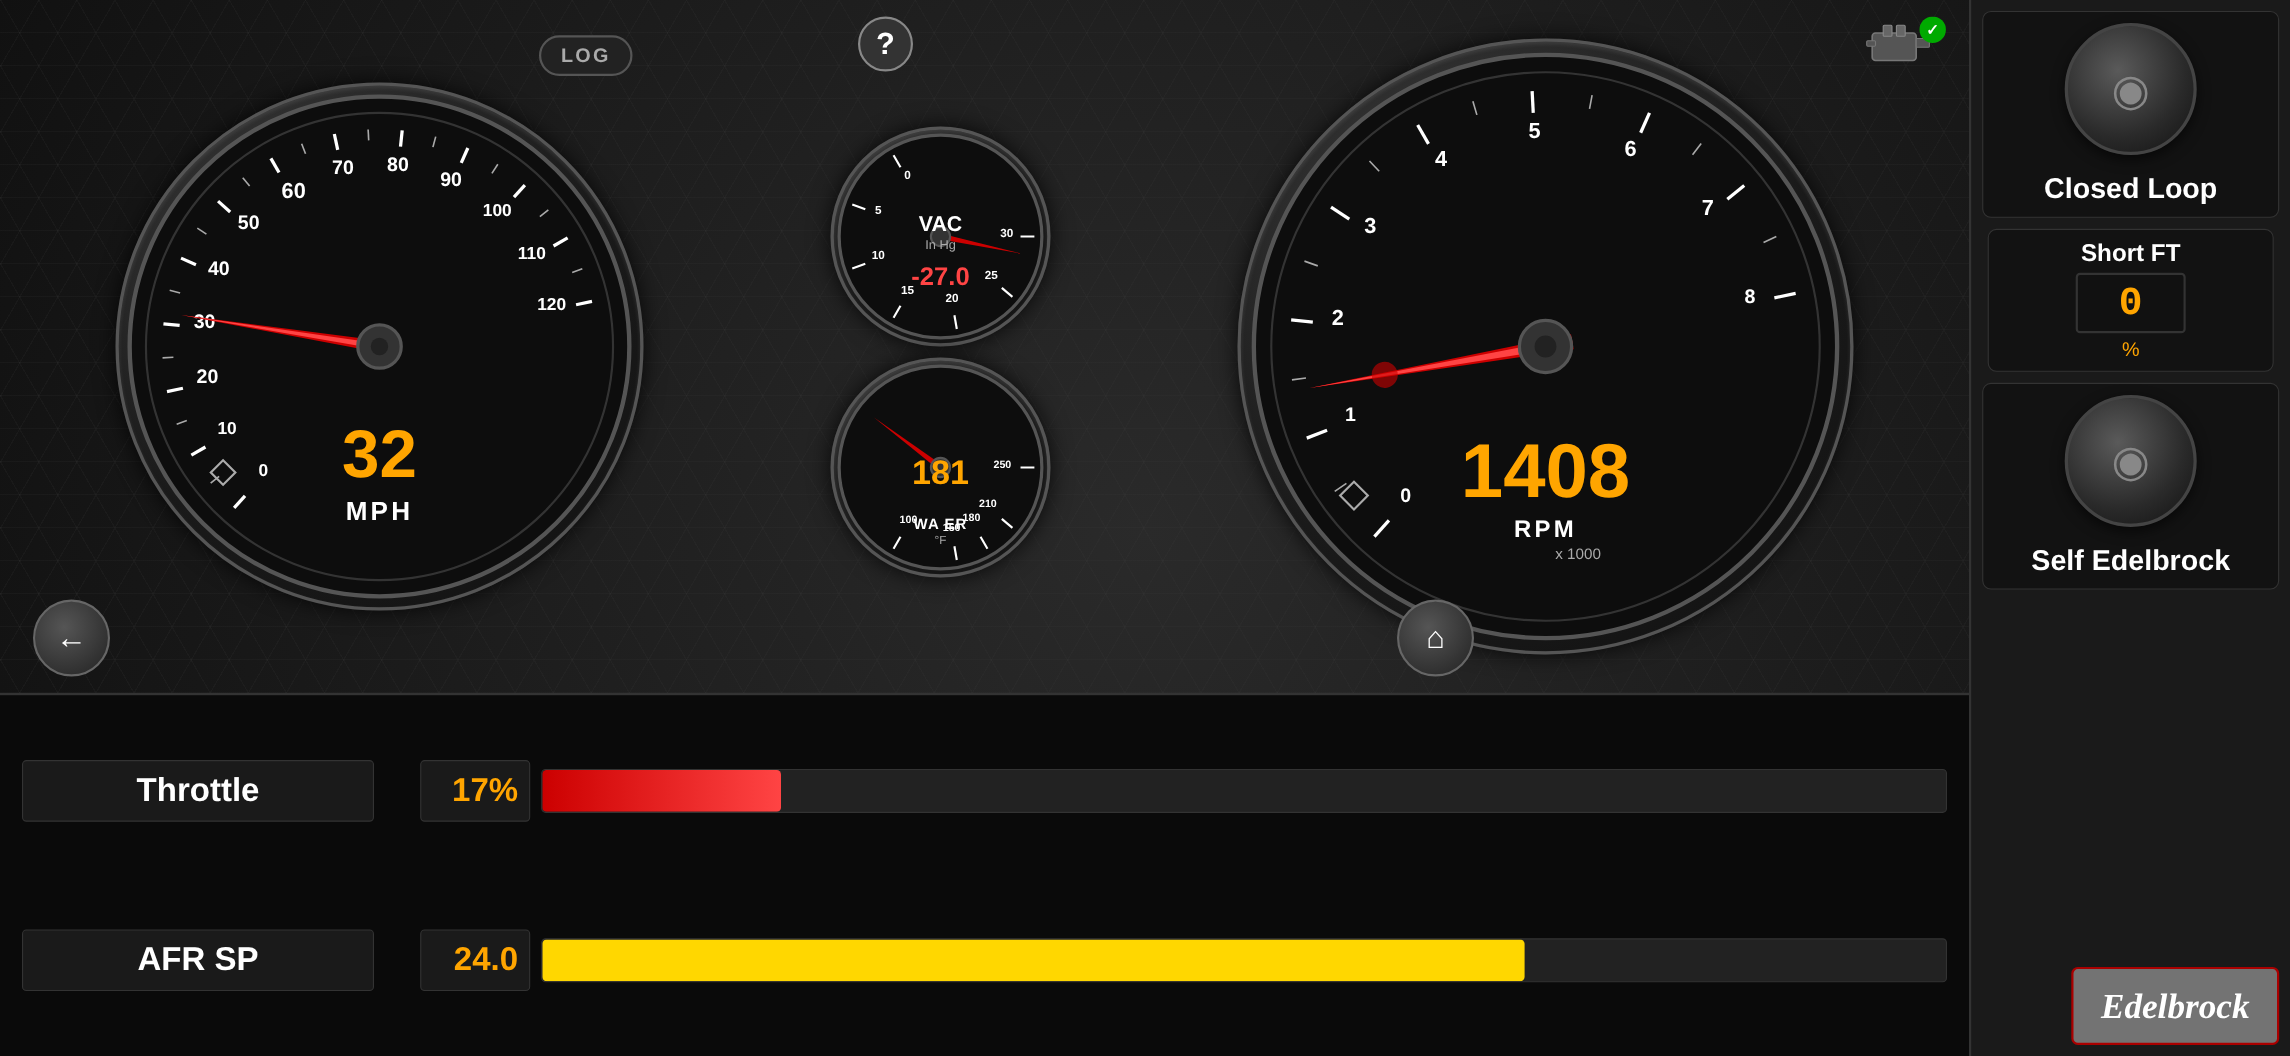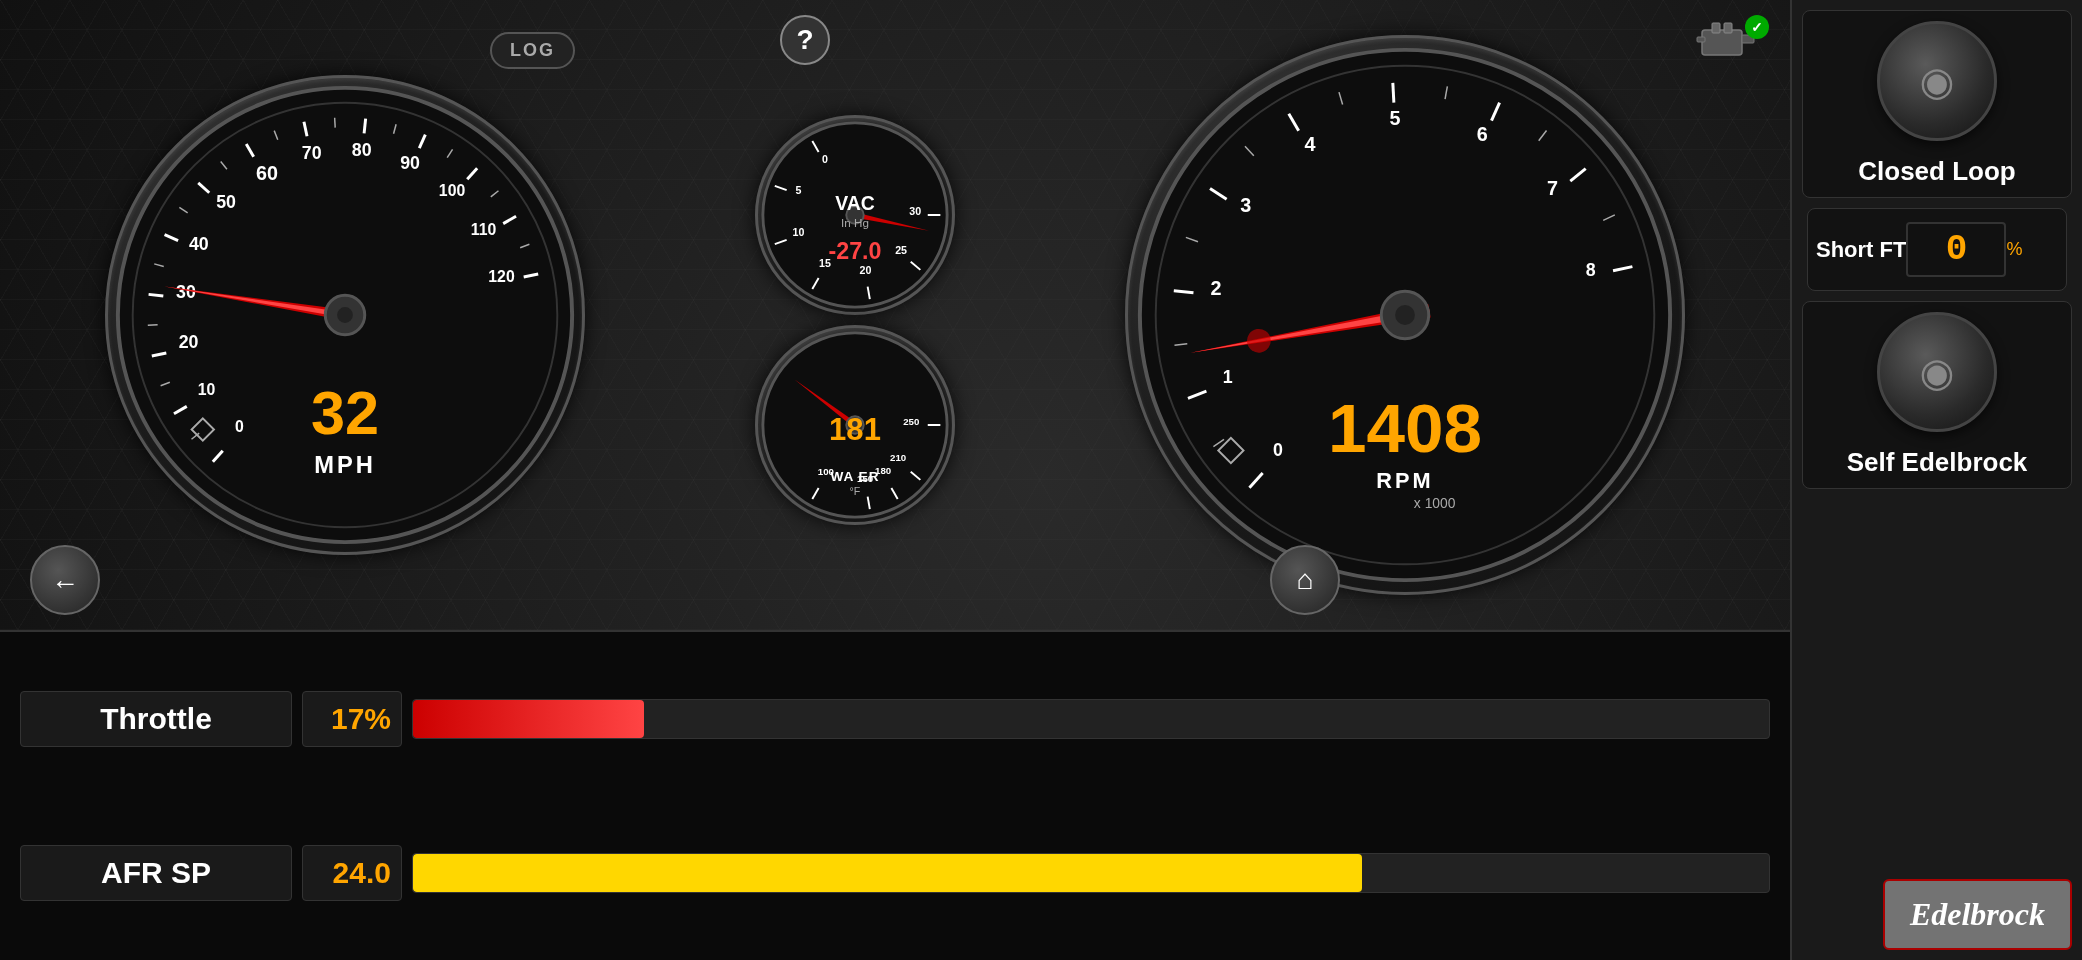--- a/index.html
+++ b/index.html
@@ -144,21 +144,21 @@
       padding: 10px;
       border: 1px solid #333;
       border-radius: 8px;
       background: rgba(0,0,0,0.3);
     }
 
     
     .short-ft-container {
       width: 260px;
       display: flex;
-      flex-direction: row;
+      flex-direction: column;
       align-items: center;
       border: 1px solid #333;
       border-radius: 8px;
       background: rgba(0,0,0,0.3);
       padding: 8px;
     }
 
     .short-ft-display {
       background: #111;
       border: 2px solid #333;
@@ -186,41 +186,42 @@
 
     
     .bar-row {
       display: flex;
       align-items: center;
       gap: 10px;
       height: 85px;
     }
 
     .bar-name {
-      width: 272px;
+      width: 320px;
       color: white;
       font-size: 30px;
       font-weight: bold;
       text-align: center;
       background: #1a1a1a;
       border: 1px solid #333;
       padding: 10px;
       border-radius: 4px;
     }
 
     .bar-value {
       width: 100px;
       color: #FFA500;
       font-size: 30px;
       font-weight: bold;
       text-align: right;
       background: #1a1a1a;
       border: 1px solid #333;
       padding: 10px;
       border-radius: 4px;
+      margin-left: 32px;
     }
 
     .bar-track {
       flex: 1;
       height: 40px;
       background: #222;
       border-radius: 4px;
       overflow: hidden;
       border: 1px solid #333;
     }

